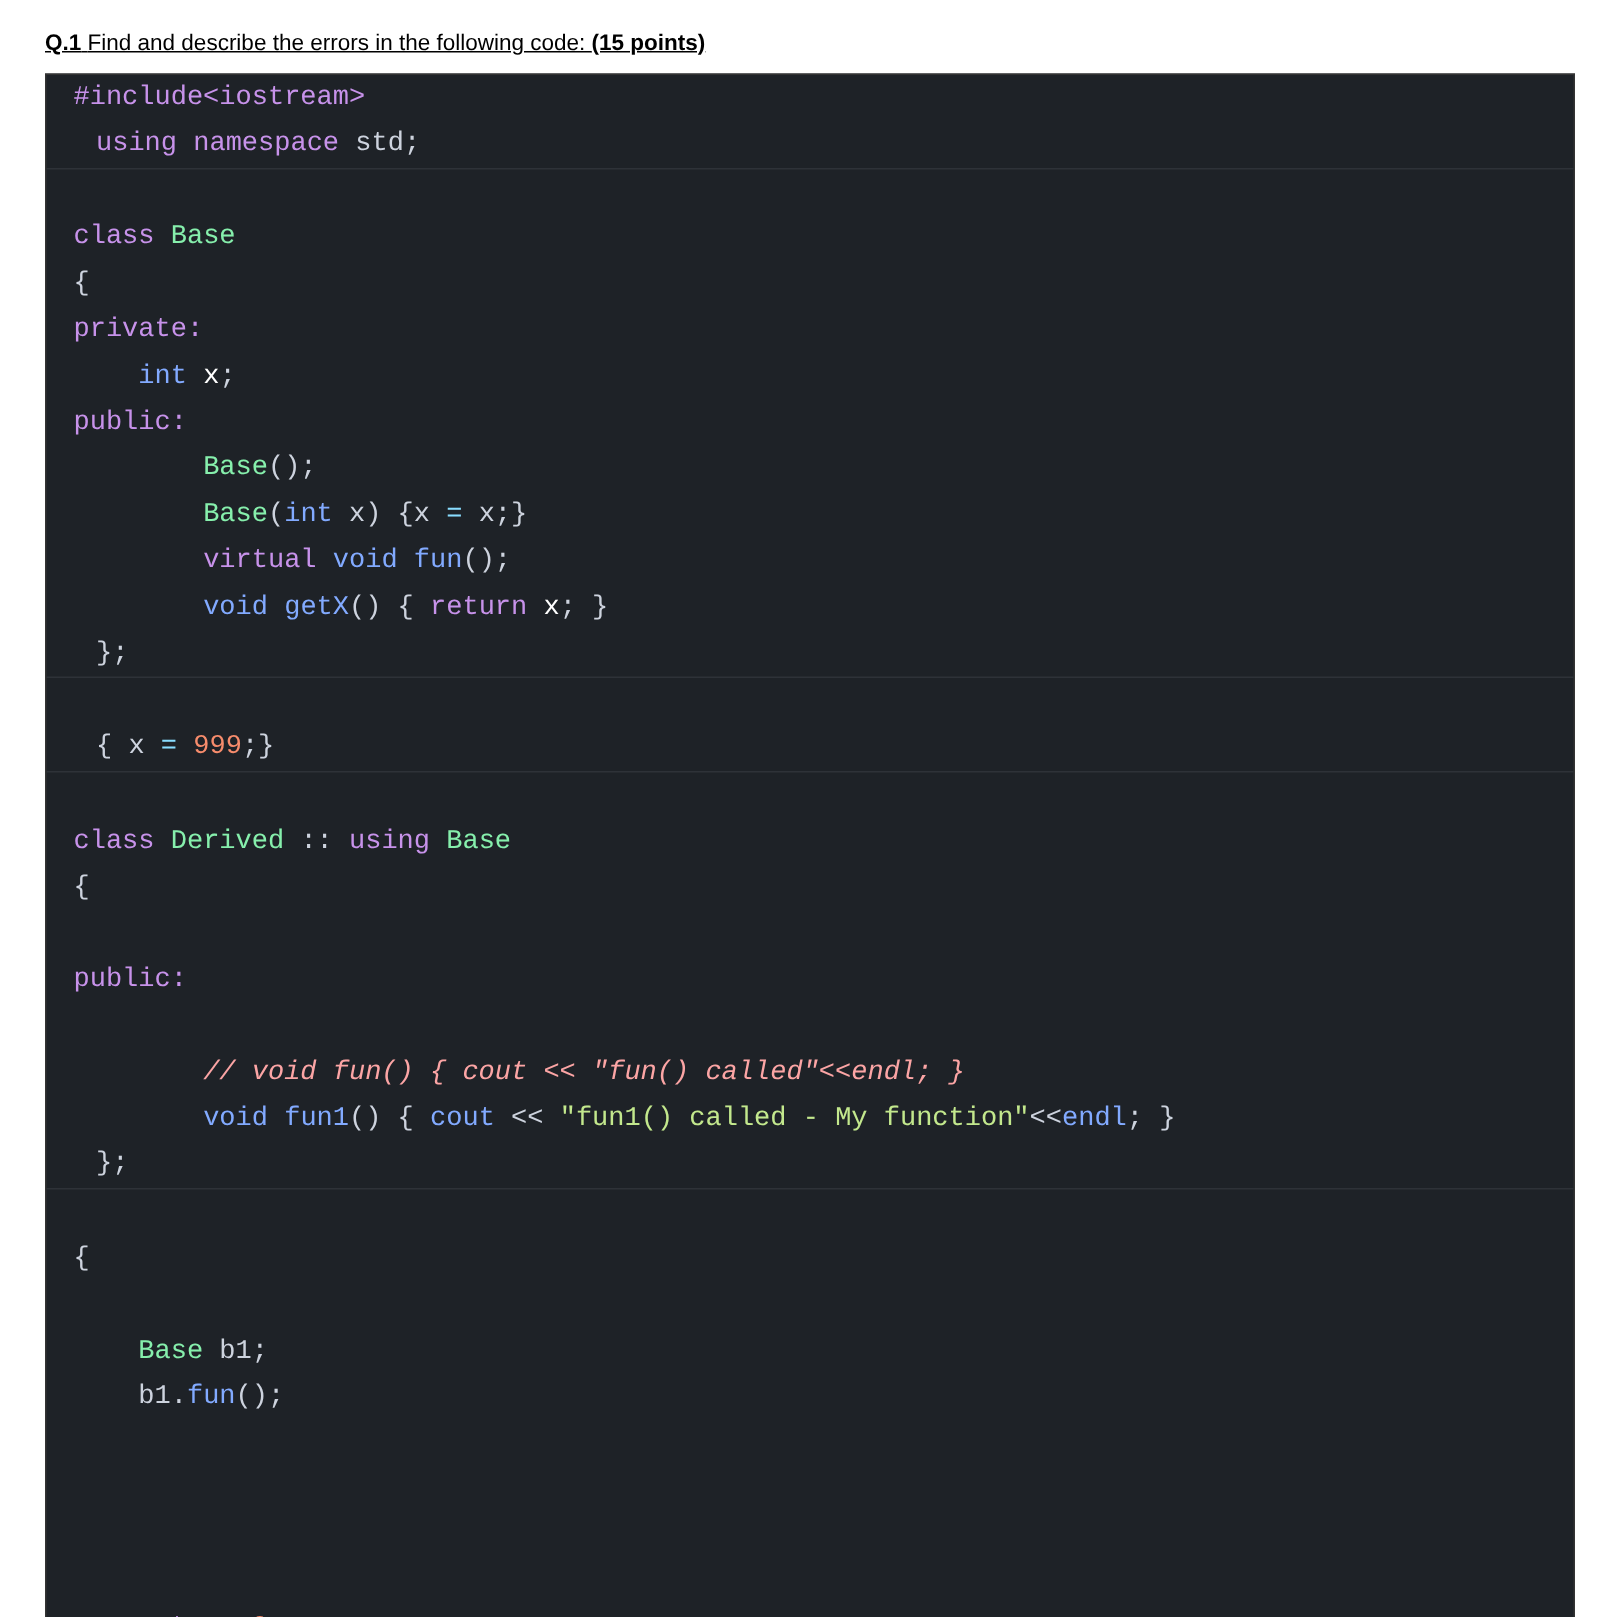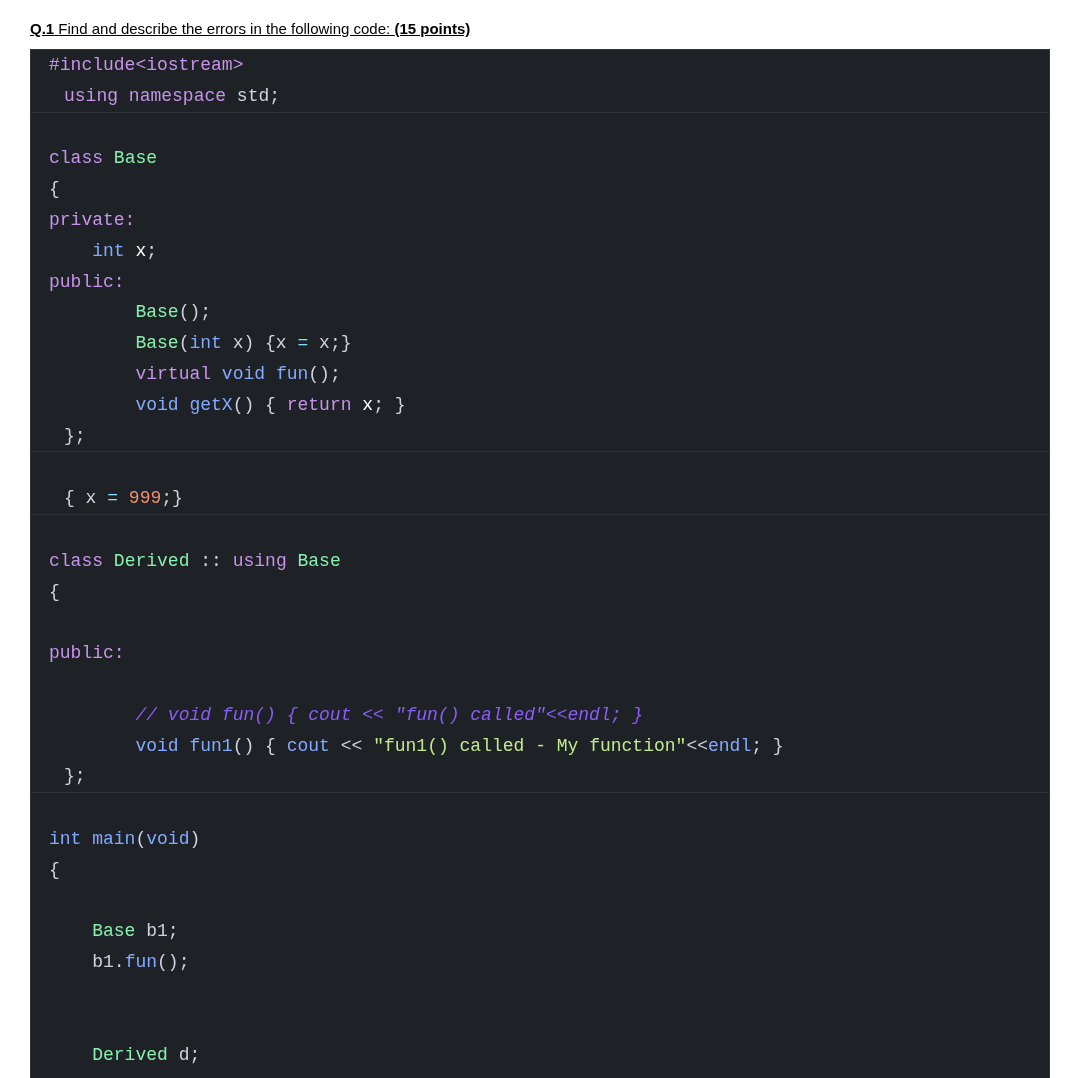--- a/index.html
+++ b/index.html
@@ -36,21 +36,21 @@
       padding-left: 33px;
     }
     .code-line.empty {
       min-height: 22px;
     }
     
     .c-preprocessor { color: #c792ea; }
     .c-keyword { color: #c792ea; }
     .c-type { color: #82aaff; }
     .c-class-name { color: #86efac; }
-    .c-comment { color: #8b5cf6; font-style: italic; }
+    .c-comment { color: #fca5a5; font-style: italic; }
     .c-label { color: #c792ea; }
     .c-number { color: #f78c6c; }
     .c-operator { color: #89ddff; }
     .c-default { color: #cdd3de; }
     .c-white { color: #ffffff; }
     .c-green { color: #c3e88d; }
     .c-blue { color: #82aaff; }
   </style>
 </head>
 <body>
@@ -108,35 +108,33 @@
   <span class="code-line empty"> </span>
 
   <span class="code-line"><span class="c-default">        </span><span class="c-comment">// void fun() { cout &lt;&lt; "fun() called"&lt;&lt;endl; }</span></span>
 
   <span class="code-line"><span class="c-default">        </span><span class="c-type">void</span><span class="c-default"> </span><span class="c-blue">fun1</span><span class="c-default">() { </span><span class="c-blue">cout</span><span class="c-default"> &lt;&lt; </span><span class="c-green">"fun1() called - My function"</span><span class="c-default">&lt;&lt;</span><span class="c-blue">endl</span><span class="c-default">; }</span></span>
 
   <span class="code-line separator"><span class="c-default">};</span></span>
 
   <span class="code-line empty"> </span>
 
-  <span class="code-line"><span class="c-type">int</span><span class="c-default"> </span><span class="c-blue">main</span><span class="c-default">(</span><span class="c-type">void</span><span class="c-default">)</span></span>
 
   <span class="code-line"><span class="c-default">{</span></span>
 
   <span class="code-line empty"> </span>
 
   <span class="code-line"><span class="c-default">    </span><span class="c-class-name">Base</span><span class="c-default"> b1;</span></span>
 
   <span class="code-line"><span class="c-default">    b1.</span><span class="c-blue">fun</span><span class="c-default">();</span></span>
 
   <span class="code-line empty"> </span>
 
   <span class="code-line empty"> </span>
 
-  <span class="code-line"><span class="c-default">    </span><span class="c-class-name">Derived</span><span class="c-default"> d;</span></span>
 
 
   <span class="code-line empty"> </span>
 
   <span class="code-line empty"> </span>
 
   <span class="code-line"><span class="c-default">    </span><span class="c-keyword">return</span><span class="c-default"> </span><span class="c-number">0</span><span class="c-default">;</span></span>
 
   <span class="code-line"><span class="c-default">}</span></span>
 

